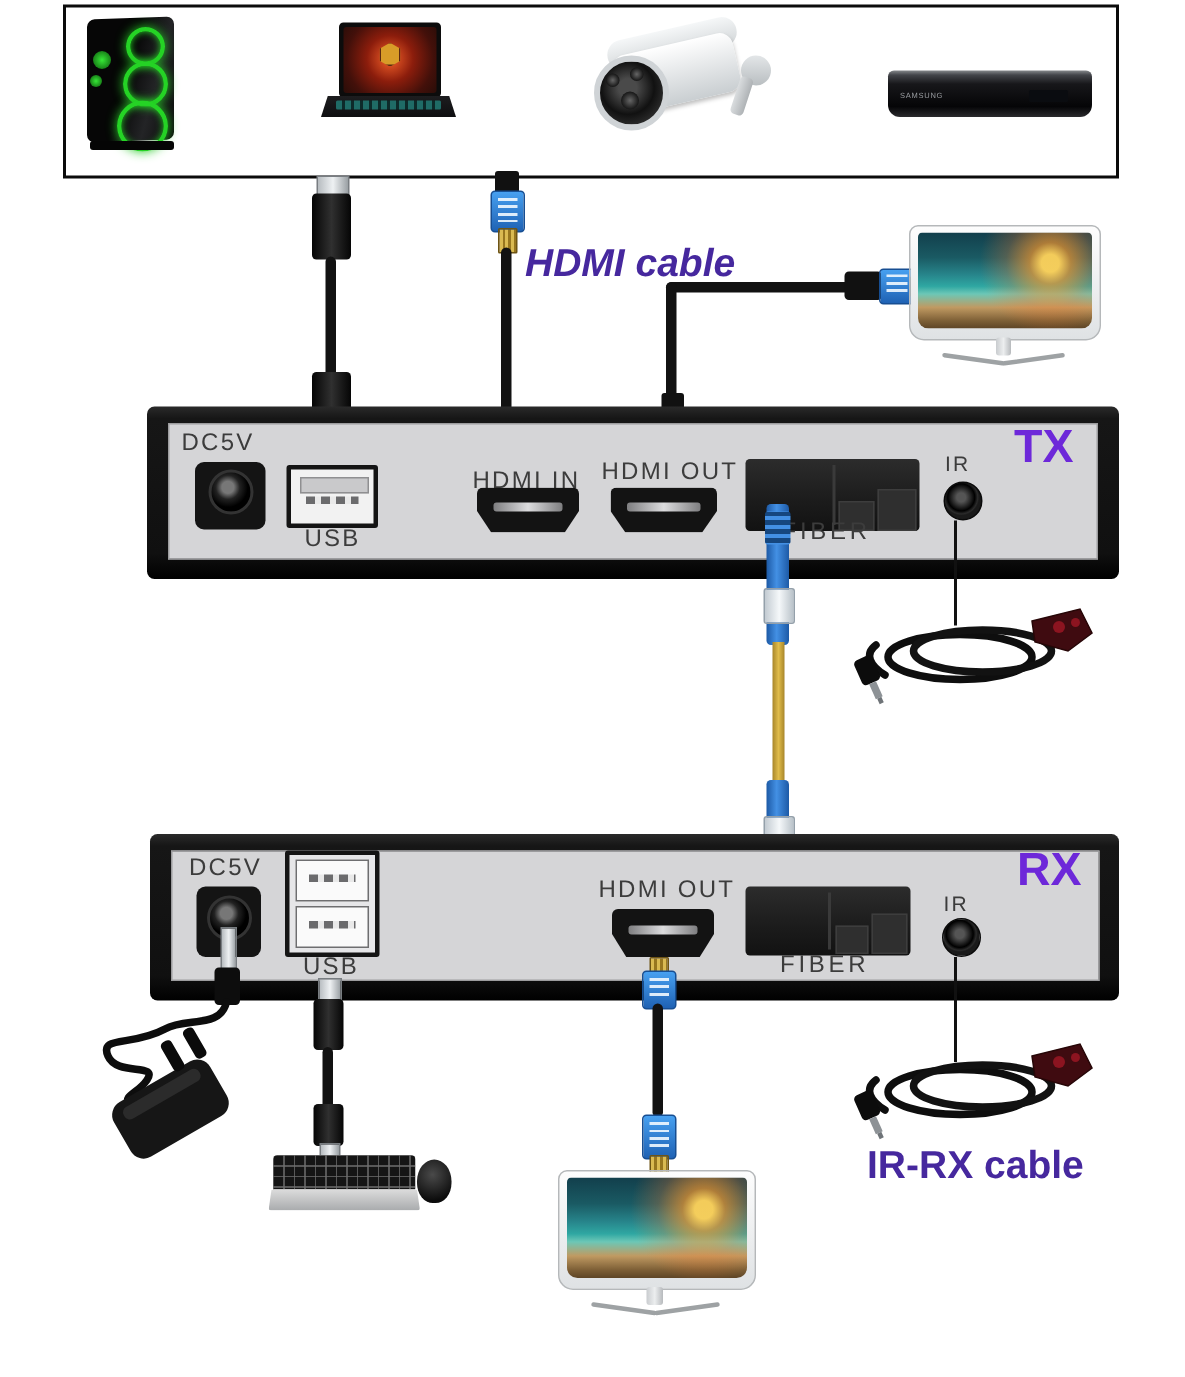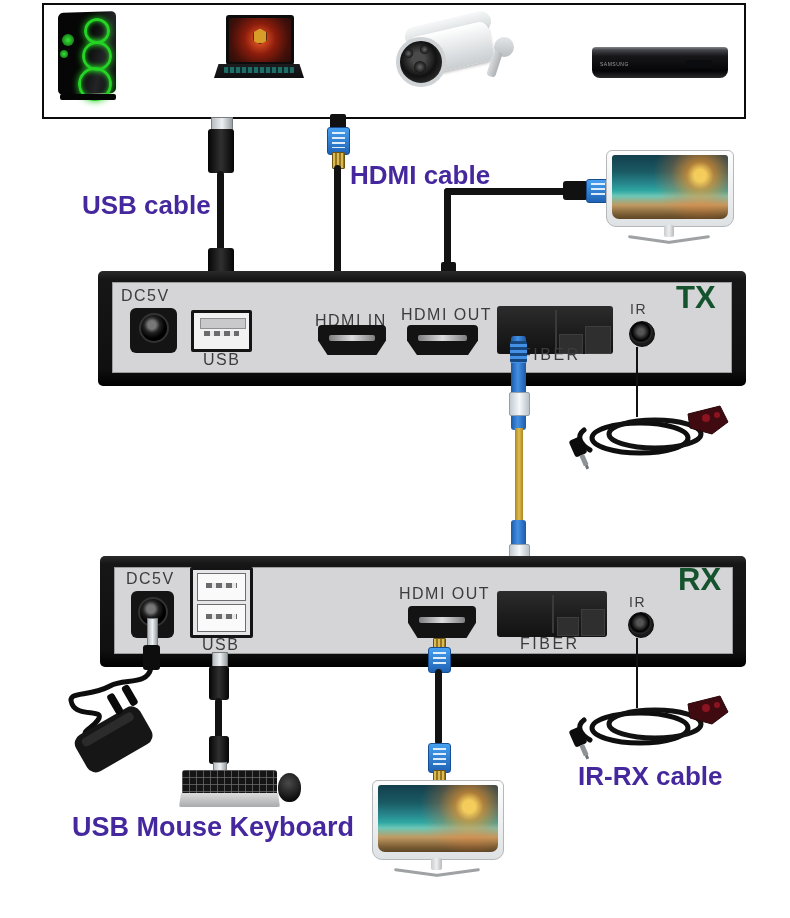--- a/index.html
+++ b/index.html
@@ -7,21 +7,21 @@
           font-family:"Liberation Sans", sans-serif; overflow:hidden; }
   .abs { position:absolute; }
 
   
   .plabel { position:absolute; color:var(--label-purple,#46289e); font-weight:bold;
             font-size:26px; white-space:nowrap; letter-spacing:0px; }
   .rlabel { position:absolute; color:var(--highlight-red,#fa0100); font-weight:bold;
             font-size:27px; white-space:nowrap; }
   .port-label { position:absolute; color:#3c3c3c; font-size:16px; letter-spacing:1.5px;
                 white-space:nowrap; }
-  .unit-title { position:absolute; color:#14532d; font-size:31px; font-weight:bold; white-space:nowrap; }
+  .unit-title { position:absolute; color:#6d28d9; font-size:31px; font-weight:bold; white-space:nowrap; }
 
   
   .unit { position:absolute; background:linear-gradient(180deg,#2a2a2a 0,#161616 8px,#101010 85%,#000 100%); border-radius:5px; }
   .panel { position:absolute; background:var(--panel-gray,#d5d5d7); border:1px solid #9c9c9e; }
 
   
   .dc-jack { position:absolute; background:#141414; border-radius:6px; }
   .dc-hole { position:absolute; left:50%; top:45%; width:26px; height:26px; transform:translate(-50%,-50%);
              border-radius:50%; background:radial-gradient(circle at 42% 38%, #777 0 4px, #222 8px, #000 60%);
              border:2px solid #333; }
@@ -151,33 +151,32 @@
         <div class="player-display"></div>
       </div>
     </div>
   </div>
 
   <div class="usb-plug-tip" style="left:211px;top:117px;width:20px;height:13px;"></div>
   <div class="usb-plug-body" style="left:208px;top:129px;width:26px;height:44px;"></div>
   <div class="cable-v" style="left:217px;top:171px;height:82px;"></div>
   <div class="usb-plug-body" style="left:208px;top:248px;width:26px;height:44px;"></div>
   <div class="usb-plug-tip" style="left:212px;top:290px;width:18px;height:26px;"></div>
-  <div class="plabel" style="left:82px;top:190px;">USB cable</div>
 
   <div class="abs" style="left:330px;top:114px;width:16px;height:15px;background:#111;border-radius:2px;"></div>
   <div class="bconn" style="left:327px;top:127px;width:21px;height:26px;">
       <div class="bconn-lbl"></div>
     </div>
   <div class="gold-tip" style="left:332px;top:152px;width:11px;height:15px;"></div>
   <div class="cable-v" style="left:334px;top:165px;height:119px;"></div>
   <div class="bconn" style="left:329px;top:280px;width:17px;height:20px;">
       <div class="bconn-lbl"></div>
     </div>
   <div class="gold-tip" style="left:333px;top:299px;width:9px;height:9px;"></div>
-  <div class="plabel" style="left:350px;top:160px;">HDMI cable</div>
+  <div class="plabel" style="left:350px;top:160px;font-style:italic;">HDMI cable</div>
 
   <div class="cable-h" style="left:444px;top:188px;width:124px;"></div>
   <div class="cable-v" style="left:444px;top:188px;height:80px;"></div>
   <div class="abs" style="left:563px;top:181px;width:25px;height:19px;background:#111;border-radius:3px;"></div>
   <div class="bconn" style="left:586px;top:179px;width:22px;height:22px;">
       <div class="bconn-lbl"></div>
     </div>
   <div class="gold-tip" style="left:607px;top:184px;width:8px;height:12px;"></div>
   <div class="abs" style="left:441px;top:262px;width:15px;height:19px;background:#111;border-radius:2px;"></div>
   <div class="bconn" style="left:440px;top:279px;width:17px;height:20px;">
@@ -286,21 +285,20 @@
   </svg>
 
   <div class="usb-plug-tip" style="left:212px;top:652px;width:14px;height:15px;"></div>
   <div class="usb-plug-body" style="left:209px;top:666px;width:20px;height:34px;"></div>
   <div class="cable-v" style="left:215px;top:698px;height:42px;"></div>
   <div class="usb-plug-body" style="left:209px;top:736px;width:20px;height:28px;"></div>
   <div class="usb-plug-tip" style="left:213px;top:762px;width:12px;height:10px;"></div>
   <div class="kb-top" style="left:182px;top:770px;width:95px;height:23px;"></div>
   <div class="kb-base" style="left:179px;top:793px;width:101px;height:14px;"></div>
   <div class="mouse" style="left:278px;top:773px;width:23px;height:29px;"></div>
-  <div class="plabel" style="left:72px;top:812px;font-size:27px;">USB Mouse Keyboard</div>
 
   <div class="gold-tip" style="left:433px;top:638px;width:11px;height:10px;"></div>
   <div class="bconn" style="left:428px;top:647px;width:21px;height:24px;">
       <div class="bconn-lbl"></div>
     </div>
   <div class="cable-v" style="left:435px;top:669px;height:76px;"></div>
   <div class="bconn" style="left:428px;top:743px;width:21px;height:28px;">
       <div class="bconn-lbl"></div>
     </div>
   <div class="gold-tip" style="left:433px;top:770px;width:11px;height:12px;"></div>

